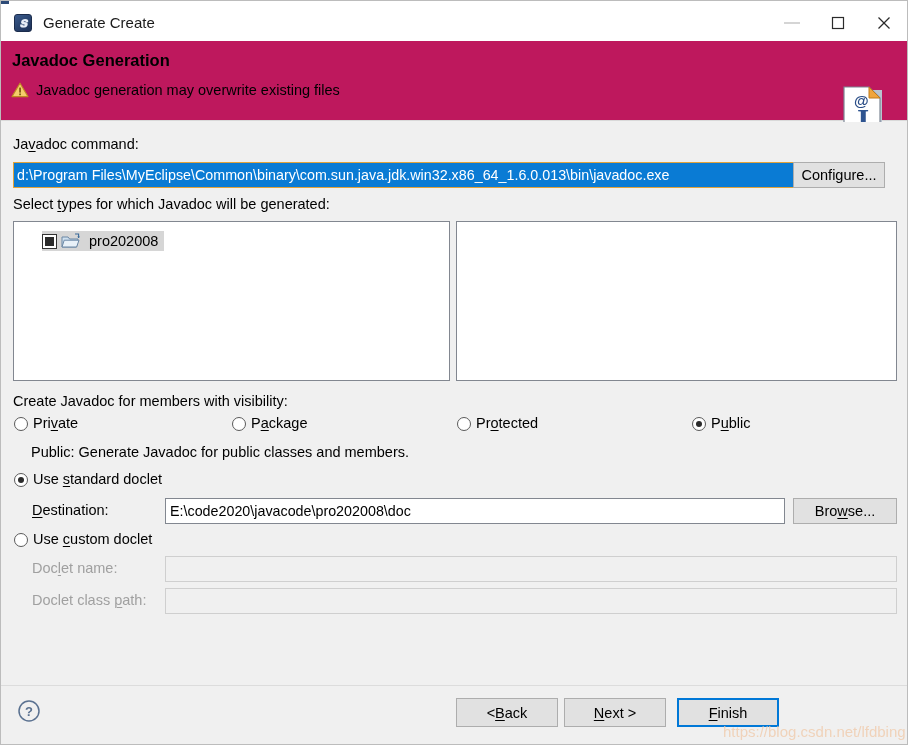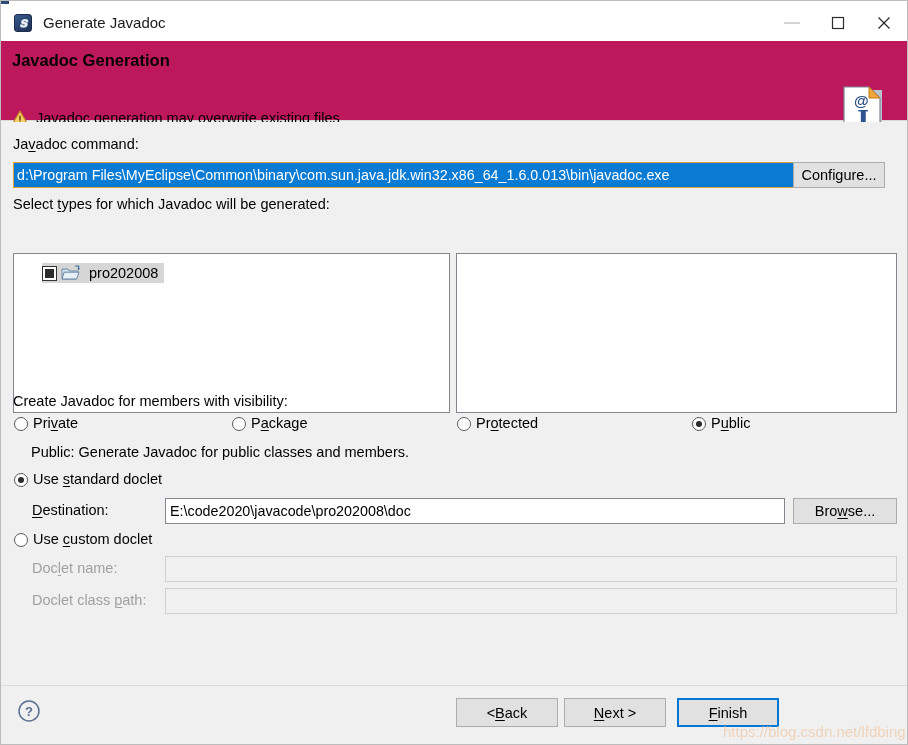--- a/index.html
+++ b/index.html
@@ -99,21 +99,20 @@
     font-weight: bold;
     color: #000;
   }
   .header-msg {
     position: absolute;
     left: 10px; top: 41px;
     display: flex;
     align-items: center;
     font-size: 14.5px;
     color: #000;
-    margin-top: 28px;
   }
   .warn-icon { width: 18px; height: 16px; margin-right: 7px; flex:0 0 auto;}
   .banner {
     position: absolute;
     right: 12px; top: 42px;
     width: 76px; height: 70px;
   }
   
   .body {
     position: absolute;
@@ -170,21 +169,20 @@
   .btn.primary {
     border: 2px solid #0078d7;
     background: #e1e1e1;
   }
   
   .pane {
     position: absolute;
     background: #ffffff;
     border: 1px solid #828790;
     overflow: hidden;
-    margin-top: 32px;
   }
   .tree-row {
     position: absolute;
     left: 28px; top: 9px;
     display: flex;
     align-items: center;
     height: 20px;
   }
   .tree-row .sel {
     background: #d6d6d6;
@@ -272,21 +270,21 @@
 <div class="window">
 
   <div class="top-strip"></div>
   <div class="top-strip-mask"></div>
 
   <div class="titlebar">
     <div class="title-icon">
       <div class="sq"></div>
       <div class="glyph">𝐬</div>
     </div>
-    <div class="title-text">Generate Javadoc</div>
+    <div class="title-text">Generate Create</div>
   </div>
 
   <div class="wincontrols">
     <div class="wbtn">
       <svg width="22" height="12" viewBox="0 0 22 12">
         <line x1="3" y1="6" x2="19" y2="6" stroke="#b9b9b9" stroke-width="1.2"></line>
       </svg>
     </div>
     <div class="wbtn">
       <svg width="18" height="18" viewBox="0 0 18 18">

